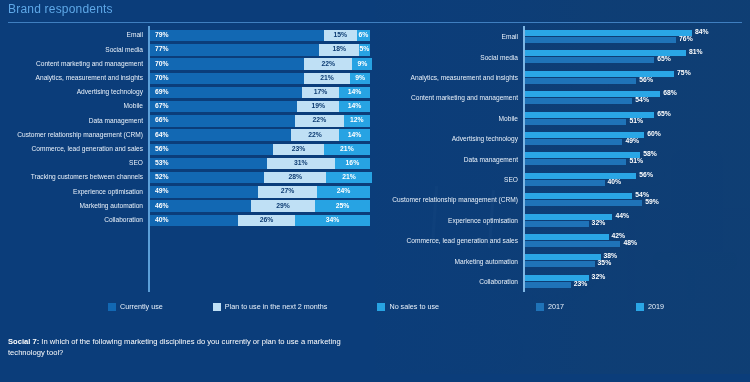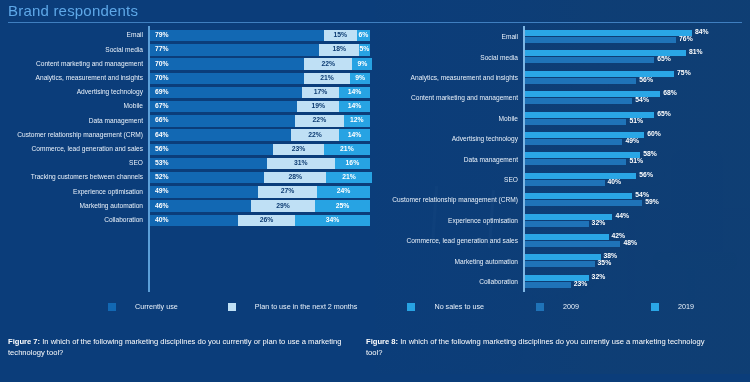--- a/index.html
+++ b/index.html
@@ -58,21 +58,21 @@
   .left-panel {
     position:absolute; left:0; top:0; width:375px; height:382px;
     background:#0b3d7a;
   }
 
   
   .header {
     position:absolute; left:8px; top:2px; width:734px; height:24px;
   }
   .header-title {
-    font-size: 15px; color:#5ea8e8; letter-spacing:0.2px;
+    font-size: 12px; color:#5ea8e8; letter-spacing:0.2px;
   }
   .header-rule {
     position:absolute; left:8px; top:22px; width:734px; height:1px;
     background:#3f7fc0;
   }
 
   
   .chart {
     position:absolute; top:26px; height:270px;
   }
@@ -121,21 +121,21 @@
     position:absolute; font-size:6.8px; font-weight:bold; color:#ffffff;
     line-height:1; white-space:nowrap;
   }
 
   
   .legend {
     position:absolute; display:flex; align-items:center; gap:8px;
   }
   .legend-left { left:66px; top:303px; }
   .legend-right { left:494px; top:303px; gap:30px; }
-  .legend-item { display:flex; align-items:center; gap:19px;padding-left:42px; }
+  .legend-item { display:flex; align-items:center; gap:4px;padding-left:42px; }
   .swatch { width:8px; height:8px; display:block; }
   .legend-text { font-size:7.2px; color:#eaf2fb; line-height:1; white-space:nowrap; }
 
   
   .caption {
     position:absolute; top:336px; font-size:7.6px; color:#ffffff;
     line-height:1.5; width:344px;
   }
   .caption-left { left:8px; }
   .caption-right { left:366px; }
@@ -519,29 +519,26 @@
             <div class="bar2017" style="top: 8px; left: 2px; width: 45.7262px;"></div>
             <div class="bar-val" style="top: 7px; left: 50.7262px;">23%</div>
           </div>
         </div>
       </div>
   </div>
 
   <div class="legend legend-right" id="legend-right">
       <div class="legend-item">
         <span class="swatch" style="background: rgb(31, 115, 184);"></span>
-        <span class="legend-text">2009</span>
+        <span class="legend-text">2017</span>
       </div>
       <div class="legend-item">
         <span class="swatch" style="background: rgb(42, 166, 230);"></span>
         <span class="legend-text">2019</span>
       </div>
     </div>
 
   <div class="caption caption-left">
-    <b>Figure 7:</b><span> In which of the following marketing disciplines do you currently or plan to use a marketing technology tool?</span>
-  </div>
-  <div class="caption caption-right">
-    <b>Figure 8:</b><span> In which of the following marketing disciplines do you currently use a marketing technology tool?</span>
+    <b>Social 7:</b><span> In which of the following marketing disciplines do you currently or plan to use a marketing technology tool?</span>
   </div>
 
   <div class="bottom-bar"></div>
 </div>
 
 </body></html>

